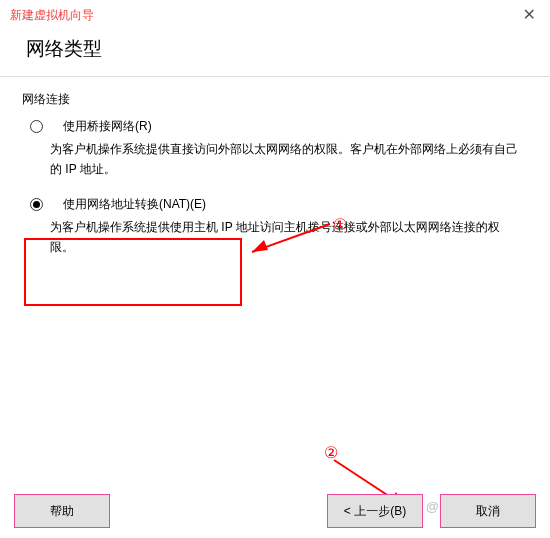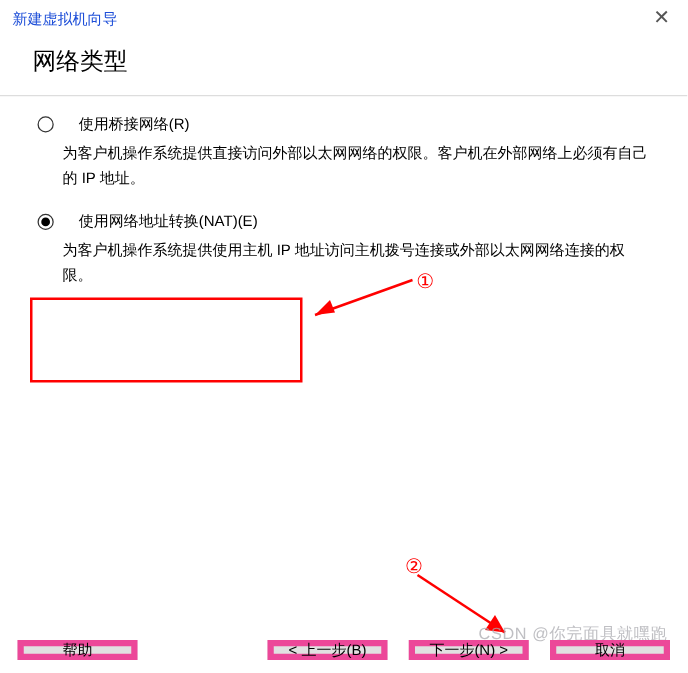--- a/index.html
+++ b/index.html
@@ -15,21 +15,21 @@
     overflow: hidden;
   }
   .titlebar {
     height: 30px;
     display: flex;
     align-items: center;
     justify-content: space-between;
     padding: 0 8px 0 10px;
     background: #fff;
   }
-  .title-text { color: #1d4ed8; }
+  .title-text { color: #ef4444; }
   .close-x {
     font-size: 16px;
     color: #555;
     padding: 0 6px;
     line-height: 1;
   }
   .header-block {
     padding: 6px 0 14px 26px;
   }
   .header-title {
@@ -100,22 +100,22 @@
     position: absolute;
     bottom: 10px;
     left: 0; right: 0;
     padding: 0 14px;
     display: flex;
     justify-content: space-between;
     align-items: center;
   }
   .btn {
     min-width: 96px;
-    height: 16px;
-    border: 5px solid #ec4899;
+    height: 34px;
+    border: 1px solid #ec4899;
     background: #e1e1e1;
     display: inline-flex;
     align-items: center;
     justify-content: center;
     font-size: 12px;
     padding: 0 10px;
   }
   .footer-right { display: flex; gap: 17px; }
   .watermark {
     position: absolute;
@@ -134,20 +134,21 @@
   <span class="title-text">新建虚拟机向导</span>
   <span class="close-x">✕</span>
 </div>
 
 <div class="header-block">
   <div class="header-title">网络类型</div>
 </div>
 <hr class="sep">
 
 <div class="content">
+  <div class="group-label">网络连接</div>
 
   <div class="options">
 
     <div class="opt">
       <div class="opt-row">
         <span class="radio"></span>
         <span>使用桥接网络(R)</span>
       </div>
       <div class="opt-desc">为客户机操作系统提供直接访问外部以太网网络的权限。客户机在外部网络上必须有自己的 IP 地址。</div>
     </div>
@@ -178,16 +179,15 @@
   <line x1="4" y1="4" x2="74" y2="50" stroke="#ff0000" stroke-width="2"></line>
   <polygon points="74,50 58,48 66,36" fill="#ff0000"></polygon>
 </svg>
 
 <div class="watermark">CSDN @你完面具就嘿跑</div>
 
 <div class="footer">
   <div class="btn">帮助</div>
   <div class="footer-right">
     <div class="btn">&lt; 上一步(B)</div>
-    <div class="btn">下一步(N) &gt;</div>
     <div class="btn">取消</div>
   </div>
 </div>
 
 </body></html>

